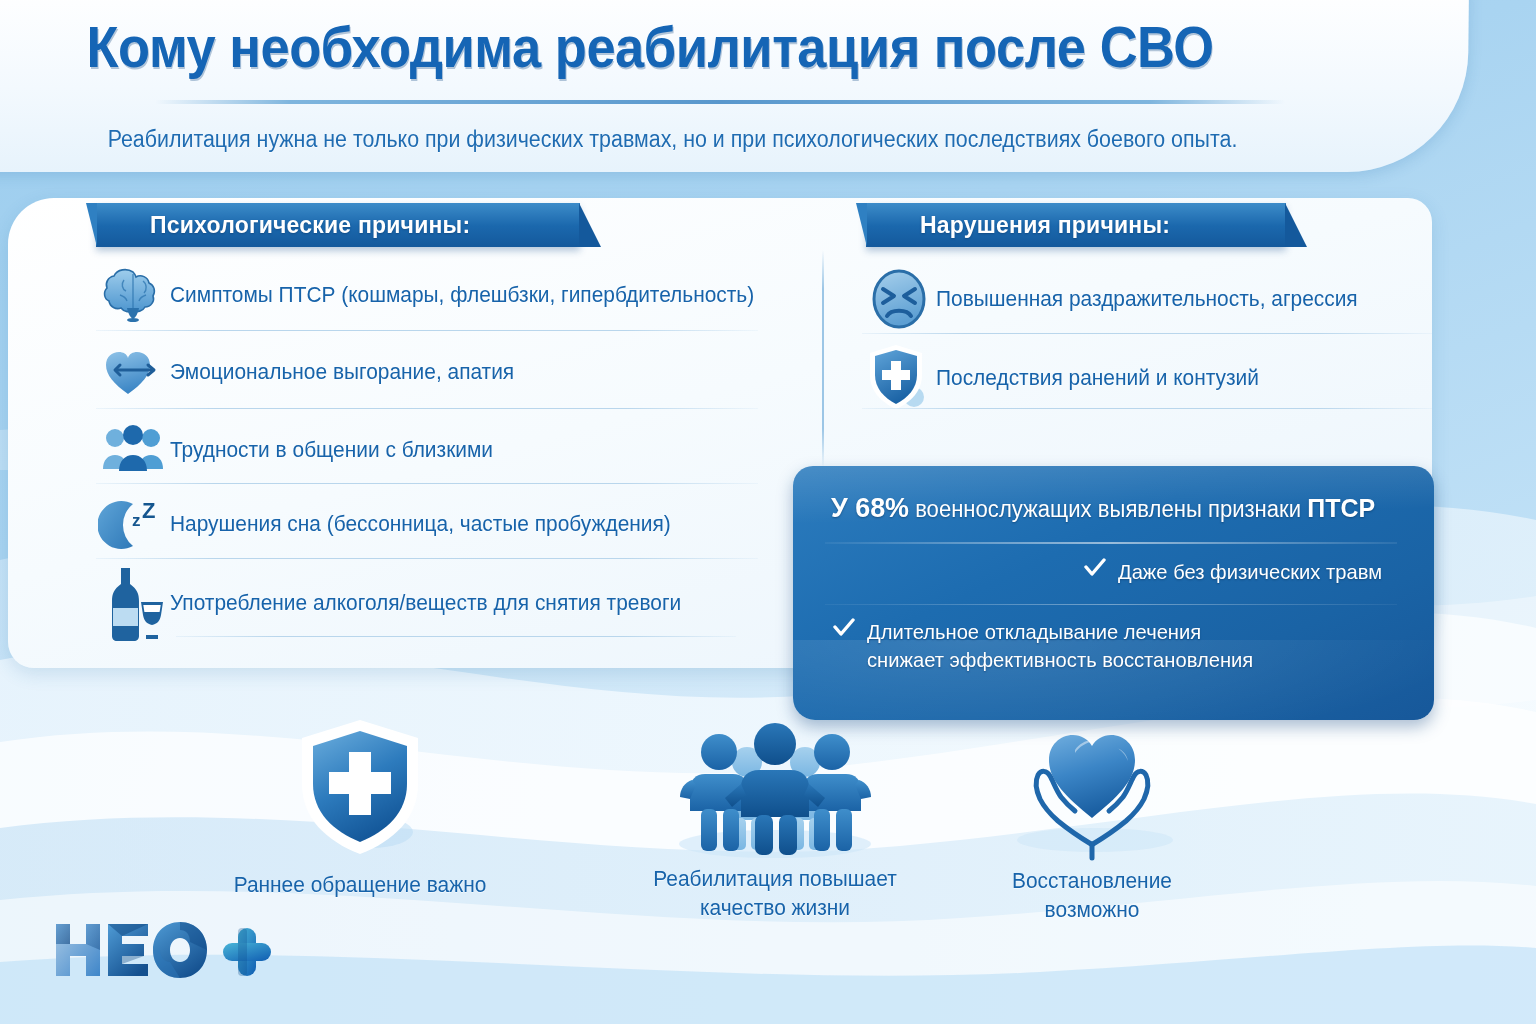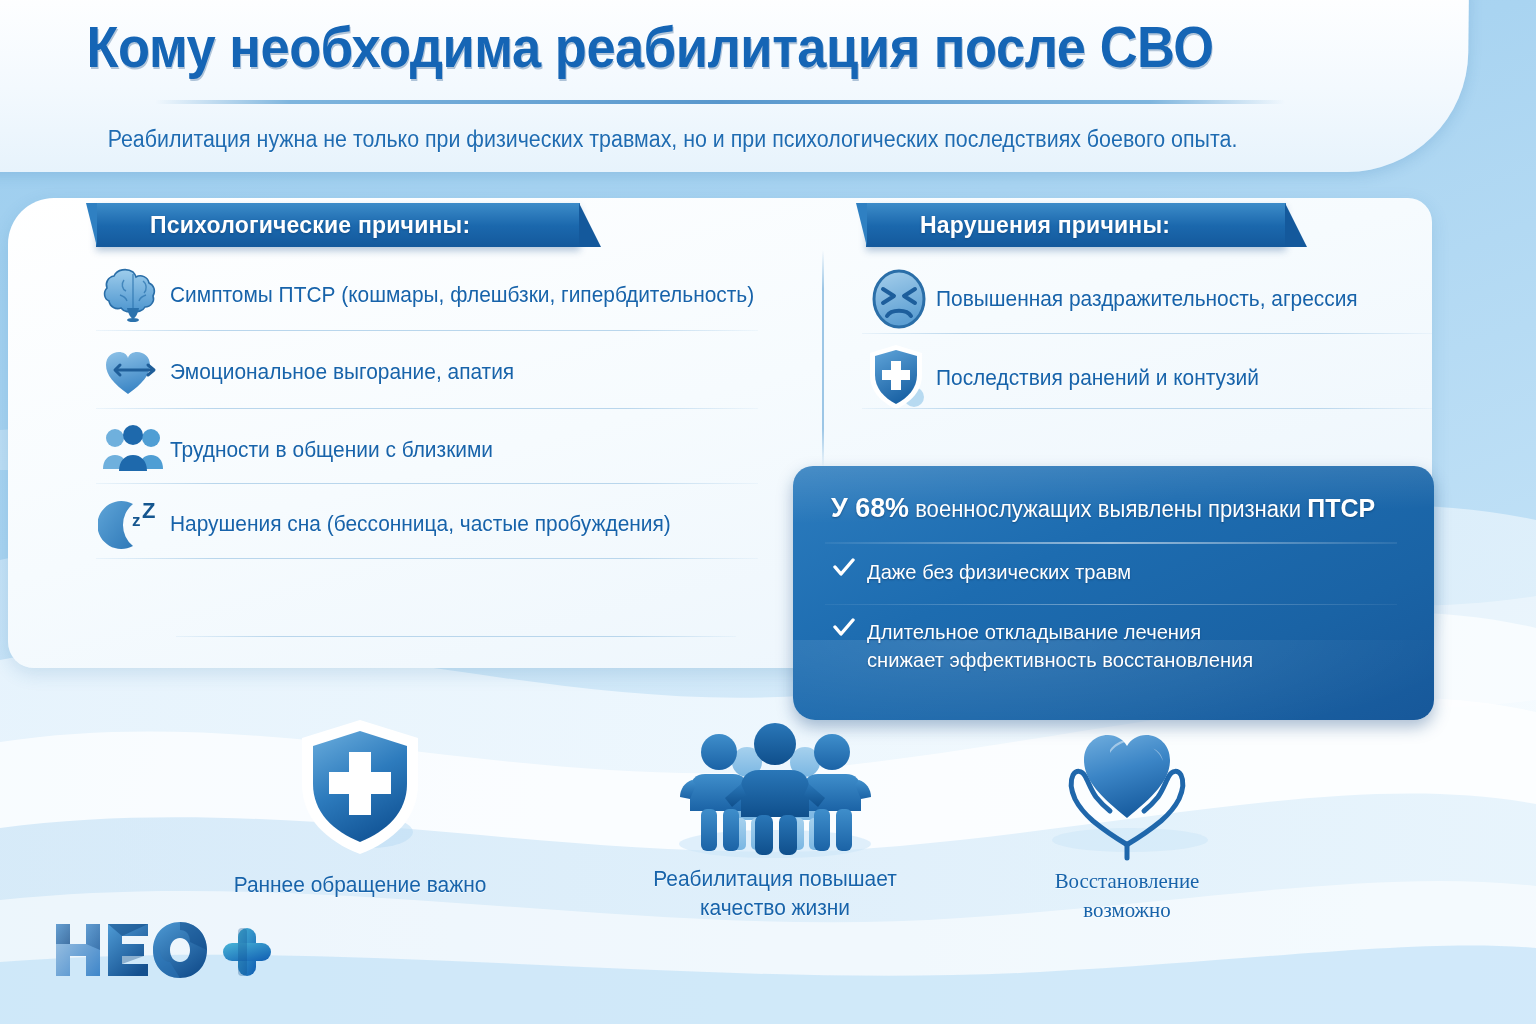--- a/index.html
+++ b/index.html
@@ -270,20 +270,31 @@
           </defs>
         <path d="M35 8a24 24 0 1 0 0 42A27 27 0 0 1 35 8z" fill="url(#mnG)"></path>
         <text x="34" y="30" font-family="Liberation Sans, sans-serif" font-size="17" font-weight="bold" fill="#15568f">z</text>
         <text x="44" y="22" font-family="Liberation Sans, sans-serif" font-size="22" font-weight="bold" fill="#15568f">Z</text>
       </svg>
     </div>
     <div class="txt">Нарушения сна (бессонница, частые пробуждения)</div>
   </div>
   <div class="row-sep left-sep" style="top:558px;"></div>
 
+  <div class="list-row" style="left:96px;top:566px;">
+    <div class="ico" style="height:74px;">
+      <svg width="66" height="78" viewBox="0 0 66 78">
+        <path d="M21 4h9v16c7 5 9 10 9 17v35c0 3-2 5-5 5H17c-3 0-5-2-5-5V37c0-7 2-12 9-17z" fill="#1f639f"></path>
+        <rect x="13" y="44" width="25" height="18" fill="#bcdcf2"></rect>
+        <path d="M41 38h22l-2 13c-1 6-4 9-9 10v10h6v4H46v-4h6V61c-5-1-8-4-9-10z" fill="#1f639f"></path>
+        <path d="M43.3 41h17.4l-1.1 7H44.4z" fill="#ffffff"></path>
+      </svg>
+    </div>
+    <div class="txt">Употребление алкоголя/веществ для снятия тревоги</div>
+  </div>
   <div class="row-sep left-sep" style="top:636px;width:560px;left:176px;"></div>
 
   <div class="list-row" style="left:862px;top:268px;">
     <div class="ico">
       <svg width="62" height="62" viewBox="0 0 62 62">
         <defs>
             <linearGradient id="faG" x1="0" y1="0" x2="0.3" y2="1">
           <stop offset="0" stop-color="#a7d0ec"></stop>
               <stop offset="1" stop-color="#5d9fd3"></stop>
             </linearGradient>
@@ -319,21 +330,21 @@
   <div id="stat-panel">
     <div class="sheen"></div>
     <div class="sheen2"></div>
 
     <div id="stat-headline">
       <b class="big">У </b><b class="big">68%</b><span> военнослужащих выявлены признаки </span><b class="tail">ПТСР</b>
     </div>
 
     <div id="stat-rule-1"></div>
 
-    <div class="stat-item" style="left:40px;top:92px;width:560px;">
+    <div class="stat-item" style="left:40px;top:92px;width:560px;justify-content:flex-end;">
       <div class="tick">
         <svg width="22" height="20" viewBox="0 0 22 20">
             <path d="M2 9l6 7L20 2" fill="none" stroke="#ffffff" stroke-width="3.4" stroke-linecap="round" stroke-linejoin="round"></path>
           </svg>
       </div>
       <div class="st">Даже без физических травм</div>
     </div>
 
     <div id="stat-rule-2"></div>
 
@@ -412,21 +423,21 @@
         <path d="M66 70l-16 14 7 9 14-12z" fill="url(#pB)"></path>
         <path d="M134 70l16 14-7 9-14-12z" fill="url(#pB)"></path>
         <rect x="80" y="101" width="18" height="40" rx="7" fill="url(#pB)"></rect>
           <rect x="104" y="101" width="18" height="40" rx="7" fill="url(#pB)"></rect>
       </svg>
     </div>
     <div class="cap">Реабилитация повышает
 качество жизни</div>
   </div>
 
-  <div class="feature" style="left:977px;top:712px;width:300px;font-family:Liberation Serif, serif;">
+  <div class="feature" style="left:942px;top:712px;width:300px;">
     <div>
       <svg width="190" height="150" viewBox="0 0 190 150">
         <defs>
             <linearGradient id="hh" x1="0" y1="0" x2="0.3" y2="1">
           <stop offset="0" stop-color="#6fadde"></stop>
               <stop offset="0.5" stop-color="#3b85c6"></stop>
               <stop offset="1" stop-color="#1a5fa2"></stop>
             </linearGradient>
           </defs>
         <ellipse cx="98" cy="128" rx="78" ry="12" fill="#cce6f8" opacity=".5"></ellipse>

